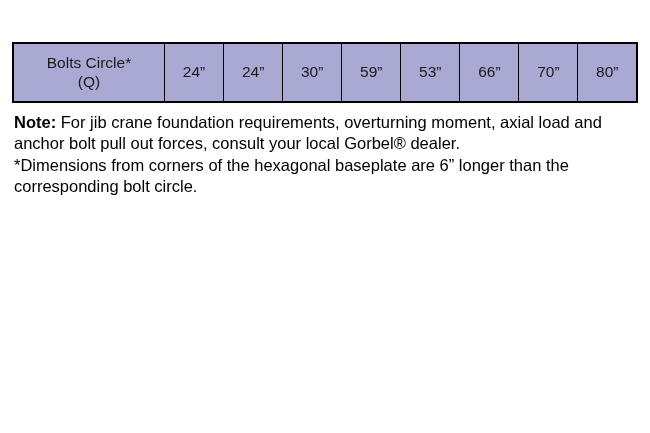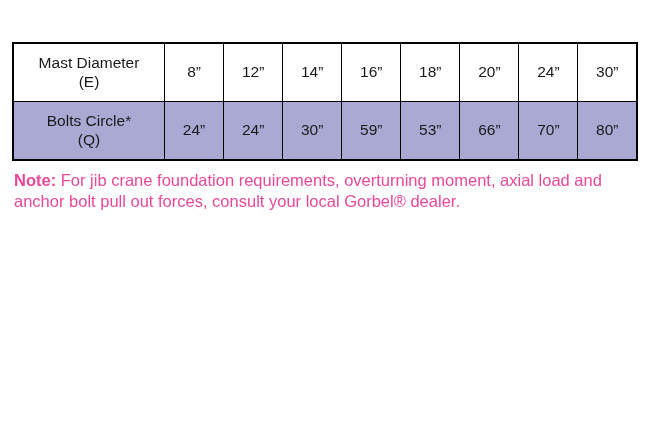--- a/index.html
+++ b/index.html
@@ -45,64 +45,51 @@
     background: #aaa9d4;
   }
   tr.plain td {
     background: #ffffff;
   }
   .notes {
     margin-top: 9px;
     padding: 0 2px;
     font-size: 16.5px;
     line-height: 1.28;
-    color: #ec4899;
+    color: #000000;
   }
   .notes p {
     margin: 0 0 1px 0;
   }
   .notes b {
     font-weight: bold;
   }
 </style>
 </head>
 <body>
 
 <div class="page">
 
   <table class="spec">
     <tbody>
-      <tr class="plain">
-        <td class="label">
-          <span>Mast Diameter</span><br>
-          <span>(E)</span>
-        </td>
-        <td>8”</td>
-        <td>12”</td>
-        <td>14”</td>
-        <td>16”</td>
-        <td>18”</td>
-        <td>20”</td>
-        <td>24”</td>
-        <td>30”</td>
-      </tr>
       <tr class="shaded">
         <td class="label">
           <span>Bolts Circle*</span><br>
           <span>(Q)</span>
         </td>
         <td>24”</td>
         <td>24”</td>
         <td>30”</td>
         <td>59”</td>
         <td>53”</td>
         <td>66”</td>
         <td>70”</td>
         <td>80”</td>
       </tr>
     </tbody>
   </table>
 
   <div class="notes">
     <p><b>Note:</b><span> For jib crane foundation requirements, overturning moment, axial load and anchor bolt pull out forces, consult your local Gorbel® dealer.</span></p>
+    <p>*Dimensions from corners of the hexagonal baseplate are 6” longer than the corresponding bolt circle.</p>
   </div>
 
 </div>
 
 </body></html>

